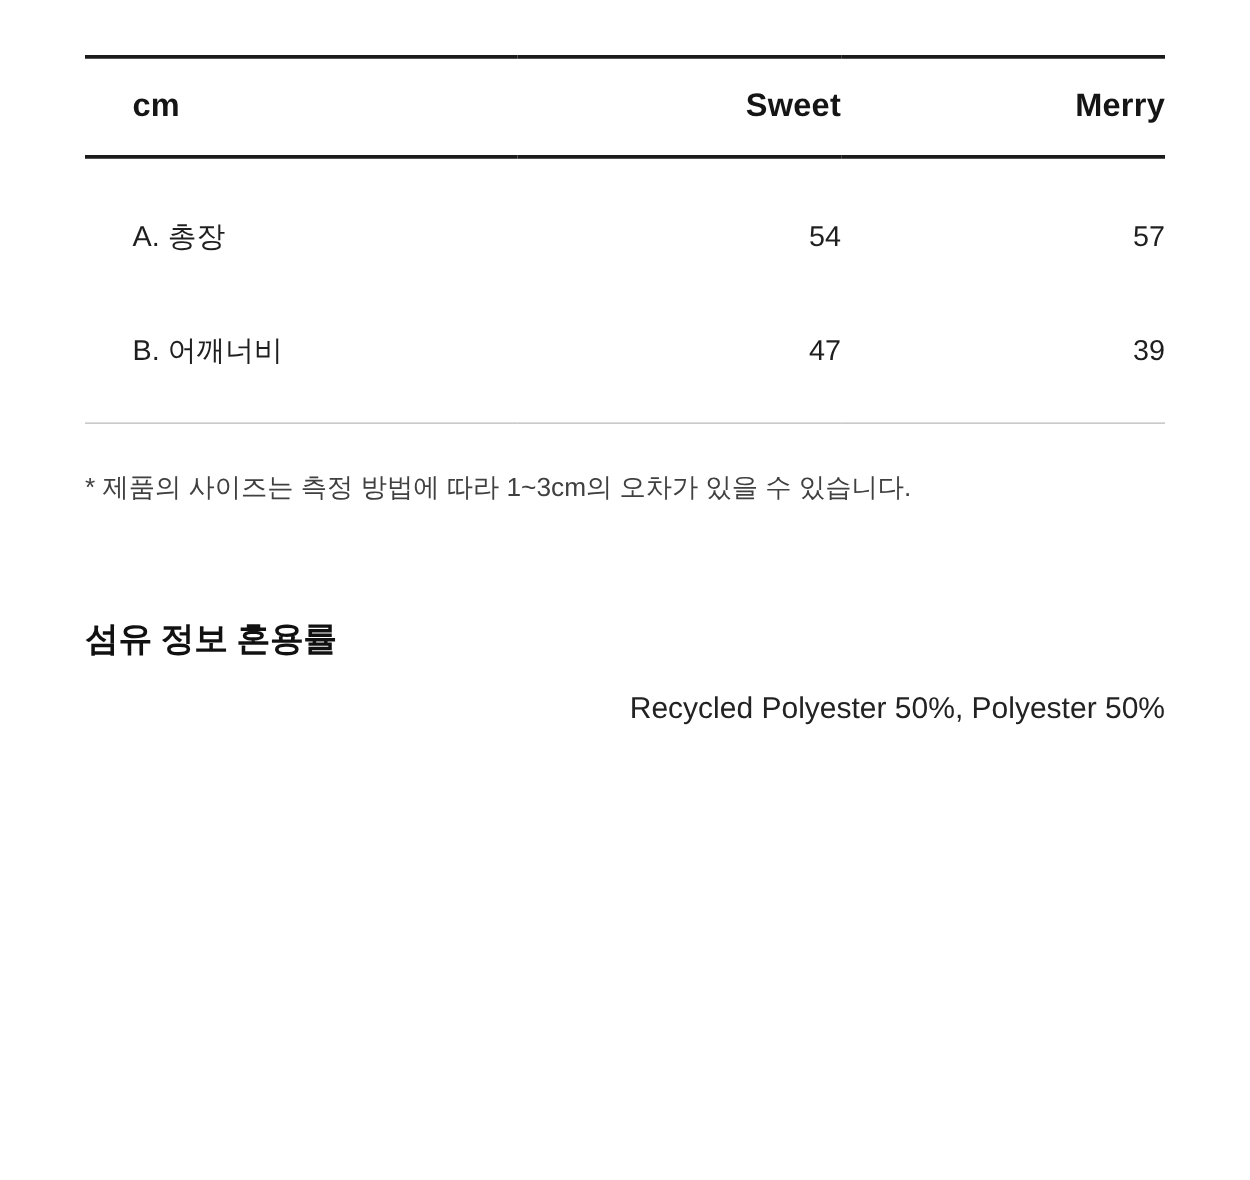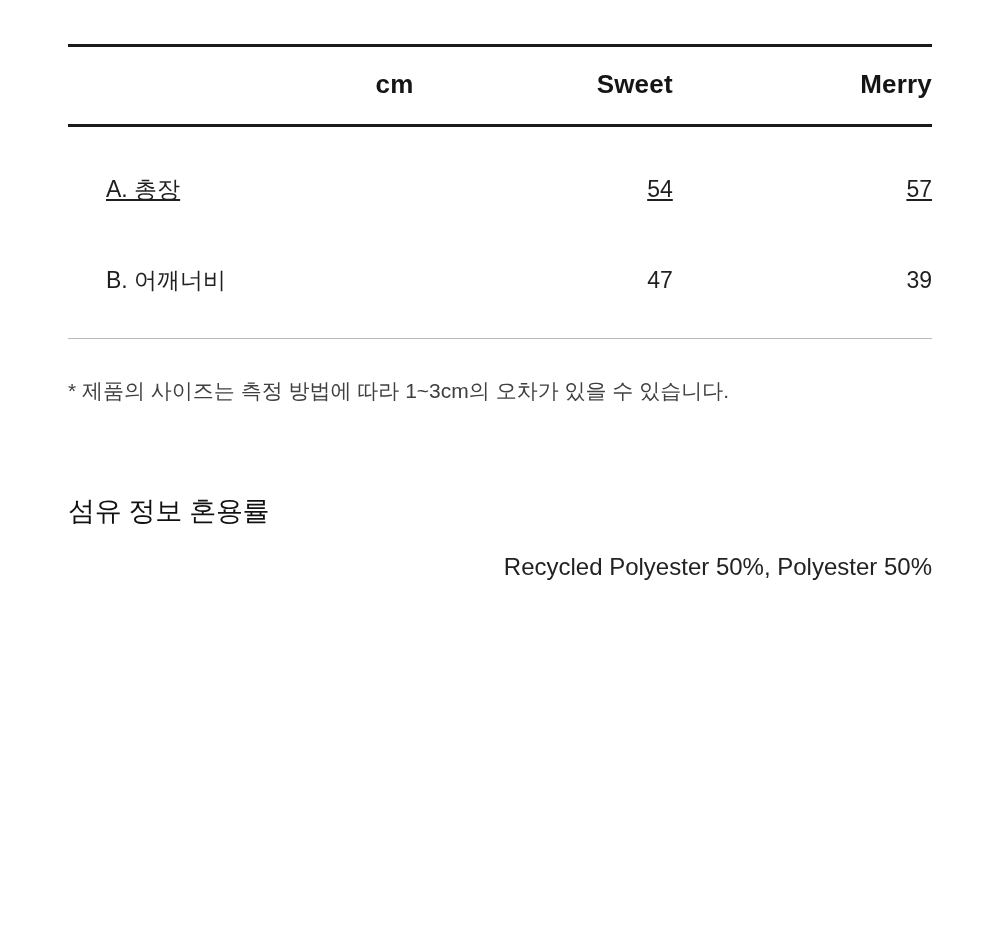--- a/index.html
+++ b/index.html
@@ -38,36 +38,35 @@
     font-weight: 700;
     padding: 22px 0 24px 0;
     color: #151515;
     letter-spacing: 0.2px;
   }
   table.size-table thead tr {
     border-top: 3px solid #1b1b1b;
     border-bottom: 3px solid #1b1b1b;
   }
   table.size-table th.col-label {
-    text-align: right;
+    text-align: left;
     padding-left: 38px;
   }
   table.size-table th.col-val,
   table.size-table td.col-val {
     text-align: right;
   }
   table.size-table tbody td {
     font-size: 23px;
     font-weight: 400;
     padding: 30px 0 30px 0;
     color: #1f1f1f;
   }
   table.size-table tbody tr:first-child td {
     padding-top: 47px;
-    text-decoration: underline;
   }
   table.size-table tbody tr:last-child td {
     padding-bottom: 42px;
   }
   table.size-table tbody tr:last-child {
     border-bottom: 1.5px solid #b9b9b9;
   }
   table.size-table td.col-label {
     text-align: left;
     padding-left: 38px;
@@ -84,21 +83,21 @@
     color: #404040;
     line-height: 1.5;
   }
 
   
   .fabric-section {
     margin: 86px 68px 0 68px;
   }
   .fabric-title {
     font-size: 27px;
-    font-weight: 400;
+    font-weight: 700;
     color: #111111;
     letter-spacing: -0.3px;
   }
   .fabric-body {
     margin-top: 24px;
     font-size: 24px;
     font-weight: 400;
     color: #222222;
     text-align: right;
   }

